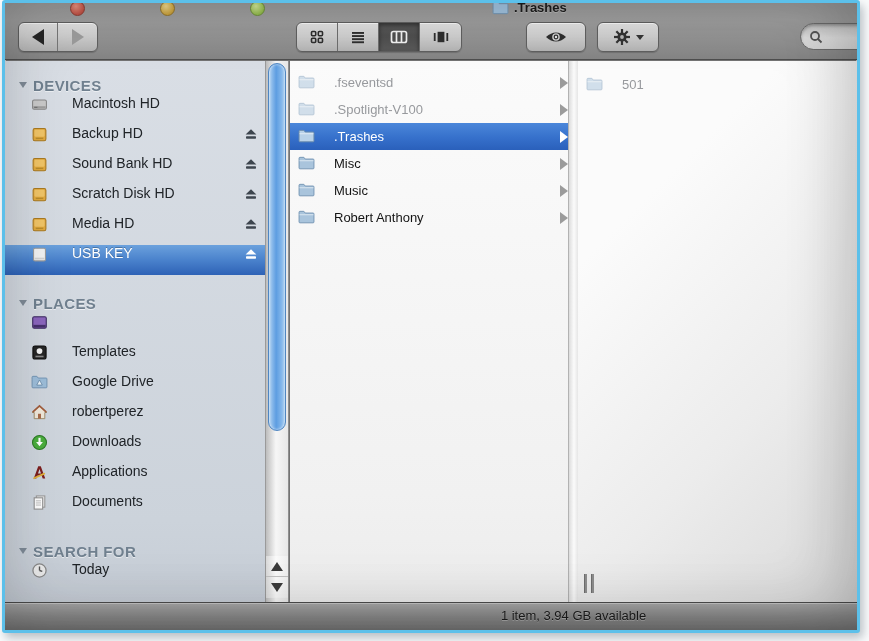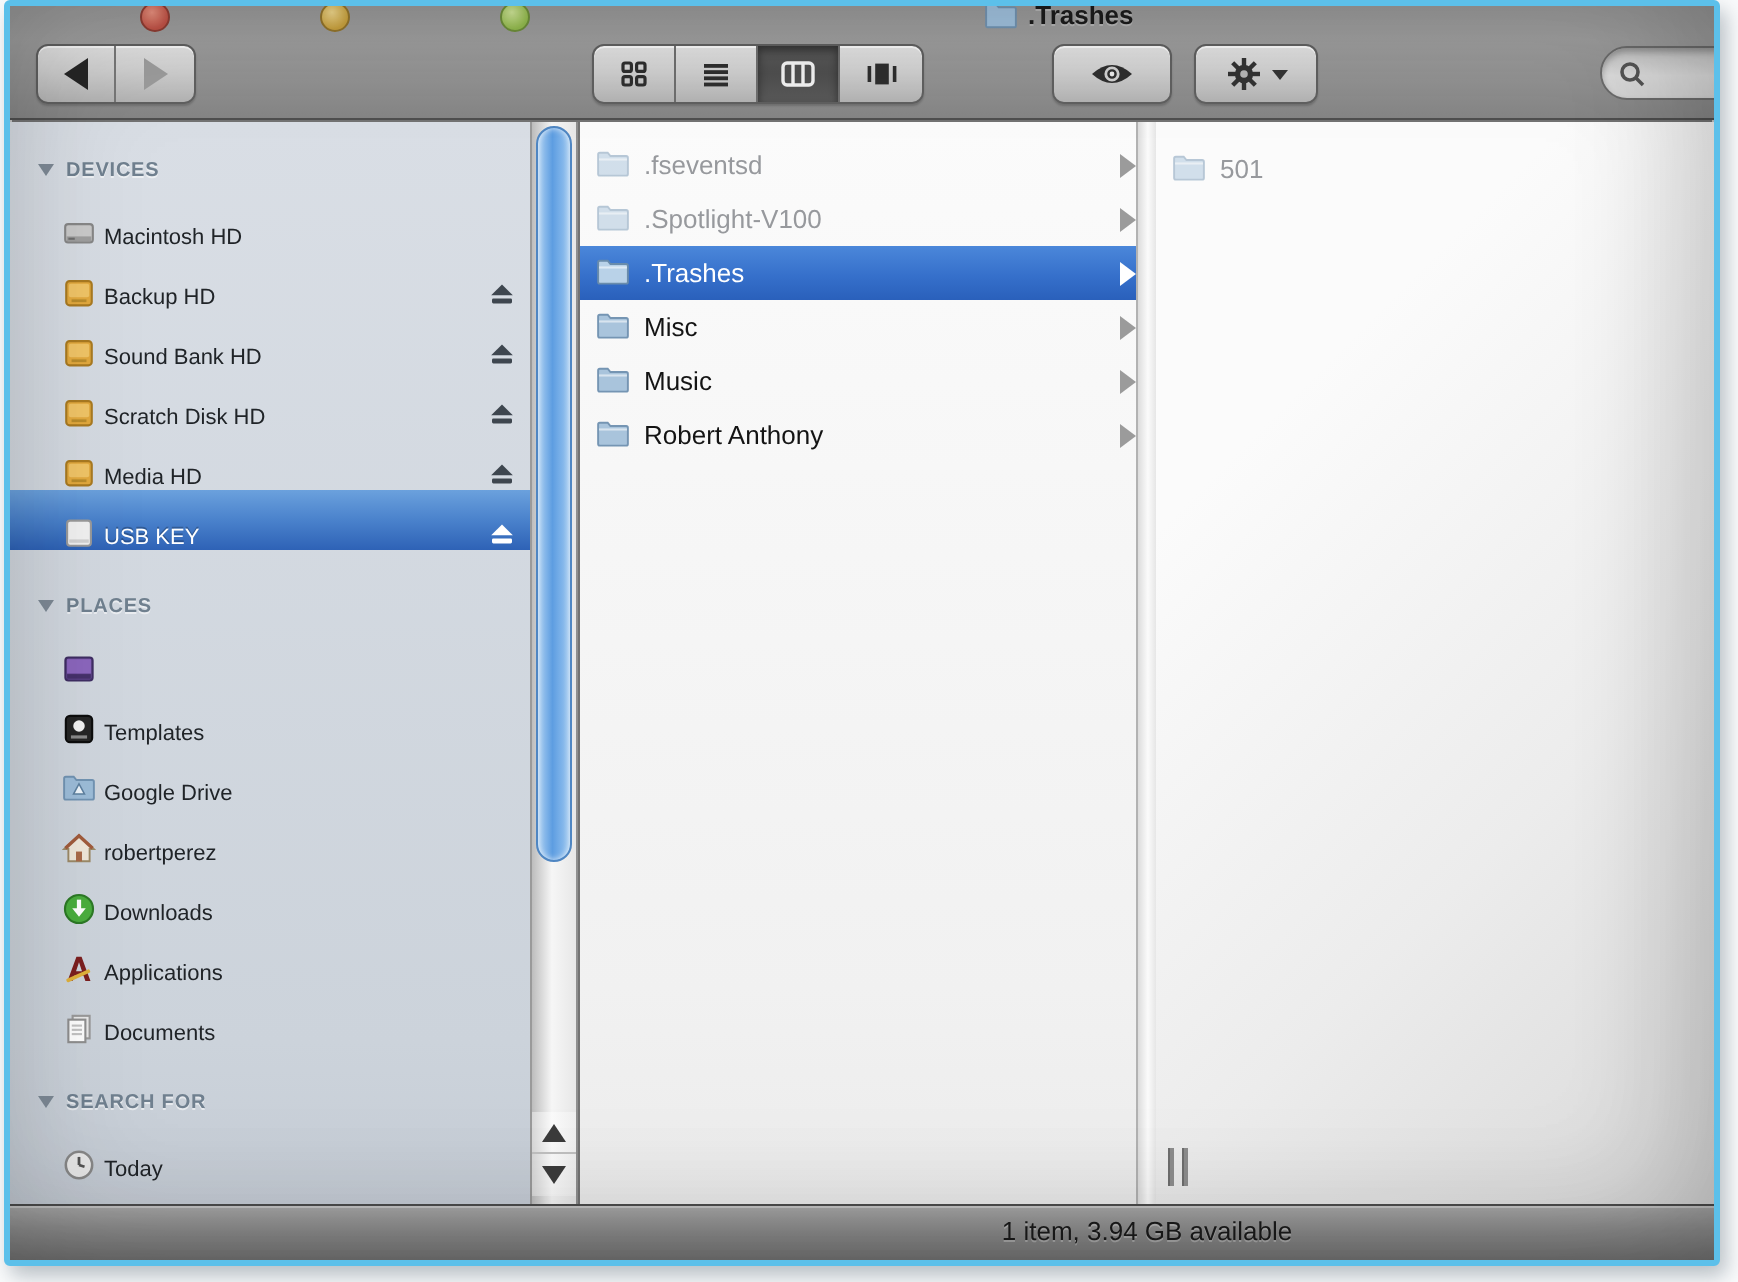--- a/index.html
+++ b/index.html
@@ -57,26 +57,26 @@
   .search input { border:none; background:transparent; outline:none; width:70px; font-size:12px; }
 
   
   .main { position:absolute; left:0; top:58px; width:852px; height:541px; overflow:hidden; }
 
   .sidebar { position:absolute; left:0; top:0; width:260px; height:100%;
     background:linear-gradient(180deg,#d9dee5,#ccd3db 85%,#c6cdd6);
     padding-top:14px; overflow:hidden; }
 
   .sb-header { height:20px; margin-top:0; display:flex; align-items:center; gap:6px; padding-left:14px;
-    color:#70808f; font-size:10px; font-weight:bold; letter-spacing:.4px; text-shadow:0 1px 0 rgba(255,255,255,.55); }
+    color:#70808f; font-size:15px; font-weight:bold; letter-spacing:.4px; text-shadow:0 1px 0 rgba(255,255,255,.55); }
   .sb-header .disc { width:0; height:0; border-style:solid; border-width:6px 4.5px 0 4.5px; border-color:#7e8a96 transparent transparent transparent; }
   .sb-gap { height:18px; }
 
-  .sb-item { height:30px; display:flex; align-items:flex-end; gap:4px; padding-left:25px; padding-right:6px;
-    color:#202428; font-size:11px; }
+  .sb-item { height:30px; display:flex; align-items:flex-start; gap:24px; padding-left:25px; padding-right:6px;
+    color:#202428; font-size:14px; }
   .sb-item .ic { width:18px; height:18px; flex:0 0 18px; display:flex; align-items:center; justify-content:center; }
   .sb-item .lbl { flex:1 1 auto; white-space:nowrap; overflow:hidden; }
   .sb-item .eject { width:17px; height:17px; display:flex; align-items:center; justify-content:center; }
   .sb-item.selected { background:linear-gradient(180deg,#6ba1dd 0%, #4a82cc 50%, #2e62b6 100%);
     color:#fff; font-weight:normal; text-shadow:0 -1px 0 rgba(0,0,0,.25); }
 
   .sb-scroll { position:absolute; left:260px; top:0; width:24px; height:100%;
     background:linear-gradient(90deg,#bdbdbd,#f6f6f6 45%,#e7e7e7);
     border-left:1px solid #9a9a9a; border-right:1px solid #8f8f8f; }
   .sb-thumb { position:absolute; left:2px; top:2px; width:18px; height:368px; border-radius:10px;
@@ -89,21 +89,21 @@
   .arr-up   { width:0; height:0; border-style:solid; border-width:0 6px 9px 6px; border-color:transparent transparent #3c3c3c transparent; }
   .arr-down { width:0; height:0; border-style:solid; border-width:9px 6px 0 6px; border-color:#3c3c3c transparent transparent transparent; }
 
   .col1 { position:absolute; left:285px; top:0; width:278px; height:100%;
     background:linear-gradient(180deg,#fbfbfb,#f1f1f1 80%,#ececec); padding-top:8px; }
   .col-div { position:absolute; left:563px; top:0; width:10px; height:100%;
     background:linear-gradient(90deg,#dcdcdc,#fbfbfb 55%,#e6e6e6); border-left:1px solid #b2b2b2; }
   .col2 { position:absolute; left:573px; top:0; width:279px; height:100%;
     background:linear-gradient(135deg,#fbfbfb 25%,#ececec 65%,#d9d9d9 100%); padding-top:10px; }
 
-  .row { height:27px; display:flex; align-items:center; gap:7px; padding-left:8px; 
+  .row { height:27px; display:flex; align-items:center; gap:19px; padding-left:8px; 
     font-size:13px; color:#141414; position:relative; }
   .row .ic { width:17px; height:17px; flex:0 0 17px; }
   .row .lbl { flex:1 1 auto; white-space:nowrap; overflow:hidden; }
   .row.hidden-item { color:#97999d; }
   .row.hidden-item .ic { opacity:.5; }
   .row .chev { width:0; height:0; border-style:solid; border-width:6px 0 6px 8px; border-color:transparent transparent transparent #9b9b9b; margin-left:4px; }
   .row.selected { background:linear-gradient(180deg,#4b87da 0%, #3670cb 55%, #2a60bb 100%); color:#fff; }
   .row.selected .chev { border-color:transparent transparent transparent #ffffff; }
 
   .resize-handle { position:absolute; left:4px; bottom:8px; width:16px; height:20px; }

